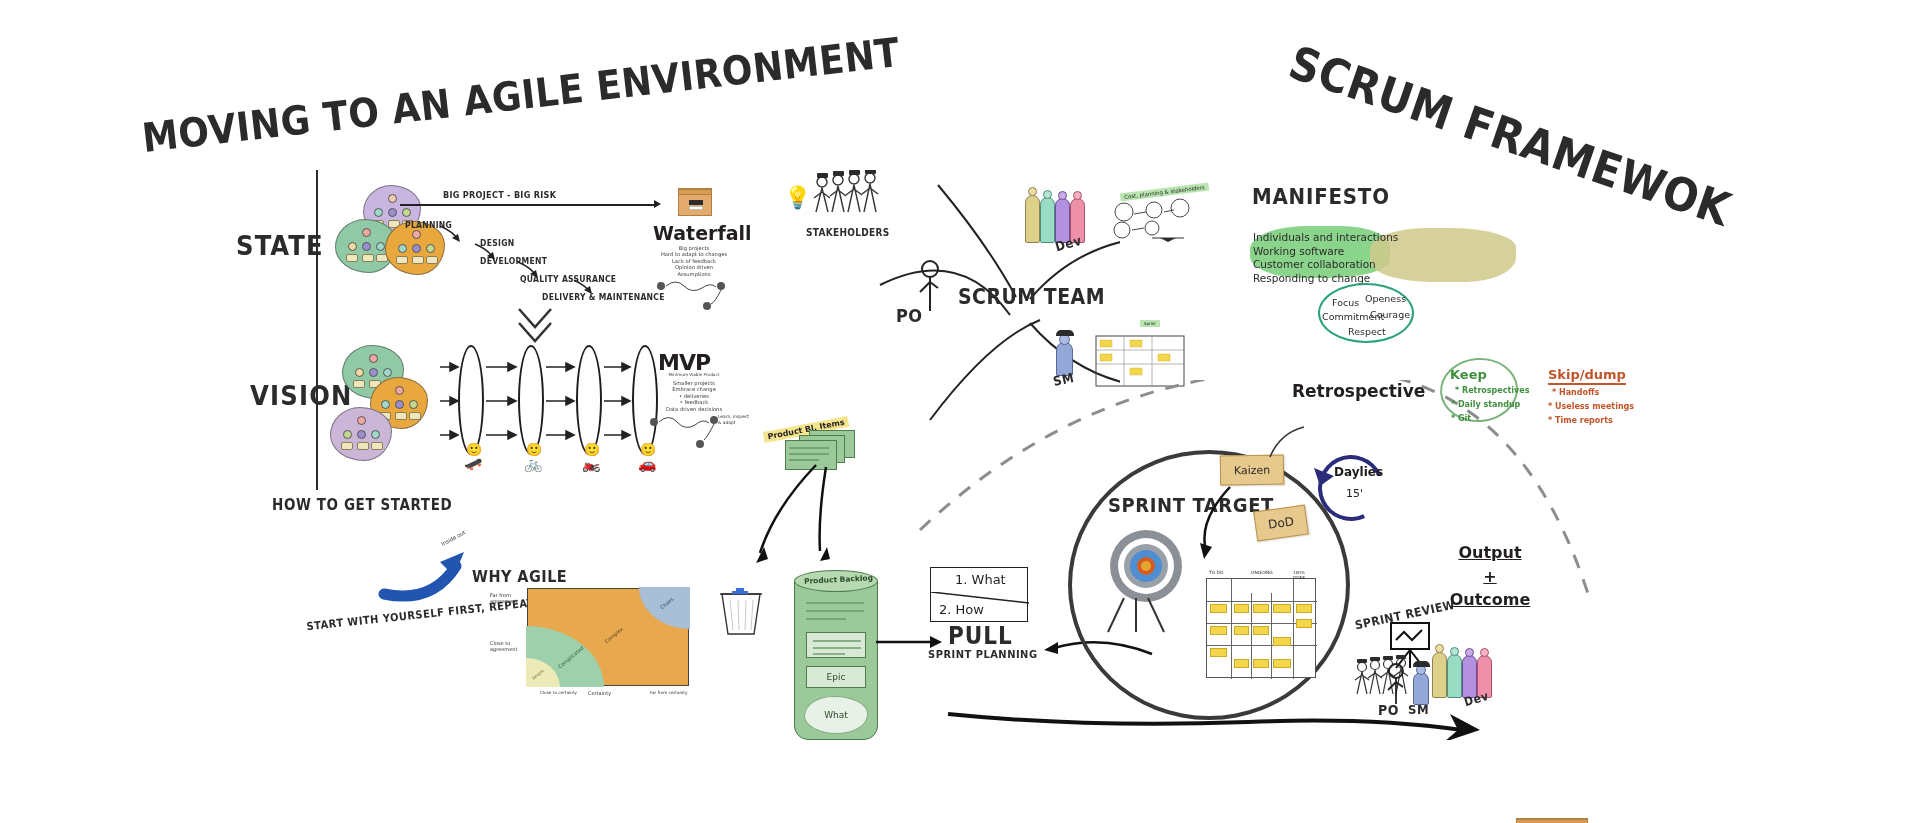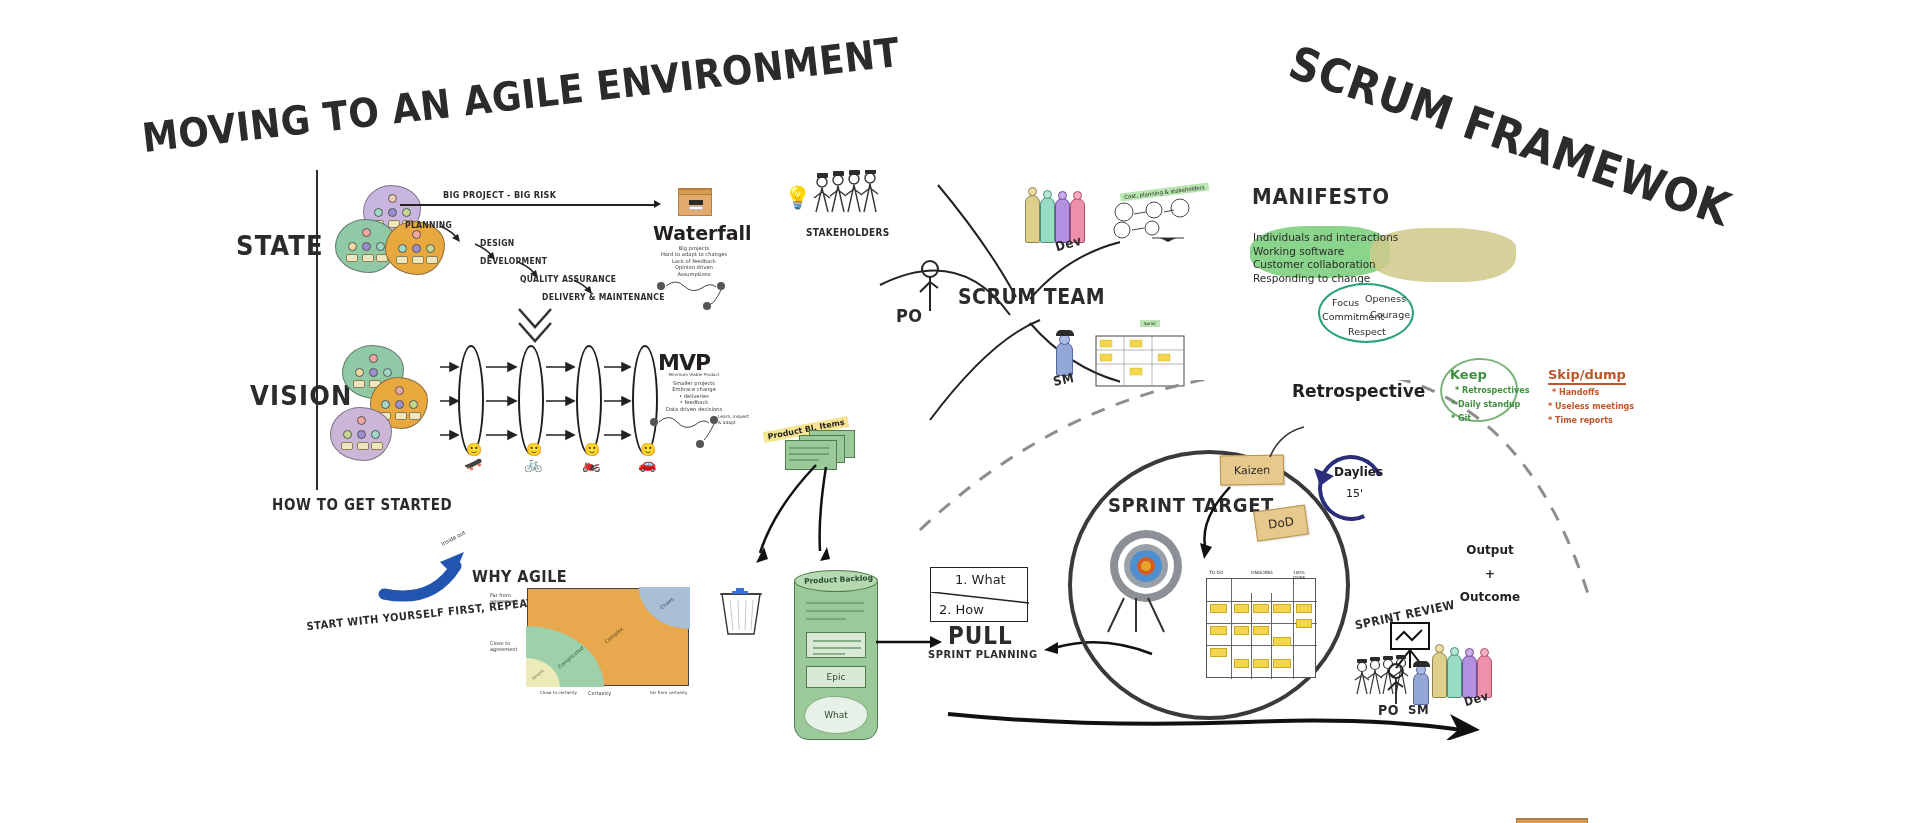--- a/index.html
+++ b/index.html
@@ -99,21 +99,21 @@
   
   .cyl-body { background:#9cc99a; border:1.5px solid #4e7d4c; }
   .cyl-top  { background:#b6d9b2; border:1.5px solid #4e7d4c; border-radius:50%; }
   .cyl-card { background:#d8ead6; border:1px solid #4e7d4c; }
 
   
   .lbl { font-family:"DejaVu Sans", sans-serif; }
   .retro-txt { font-family:"DejaVu Sans", sans-serif; font-weight:700; font-size:17px; }
   .daylies-arc { border:4px solid #2b2d7a; border-radius:50%;
                  border-right-color:transparent; }
-  .outcome { font-family:"DejaVu Sans", sans-serif; font-weight:700; font-size:12px; text-align:center; }
+  .outcome { font-family:"DejaVu Sans", sans-serif; font-weight:700; font-size:16px; text-align:center;text-decoration:underline; }
 
   .wf-title { font-family:"DejaVu Sans", sans-serif; font-weight:700; font-size:19px; }
   .mvp-title{ font-family:"DejaVu Sans", sans-serif; font-weight:700; font-size:22px; letter-spacing:-1px;}
   .microtxt { font-size:5.2px; line-height:6.4px; color:#3a3a3a; text-align:center;
               font-family:"DejaVu Sans", sans-serif; }
   .vehicle { font-size:15px; line-height:15px; }
 </style>
 </head>
 <body>
 

